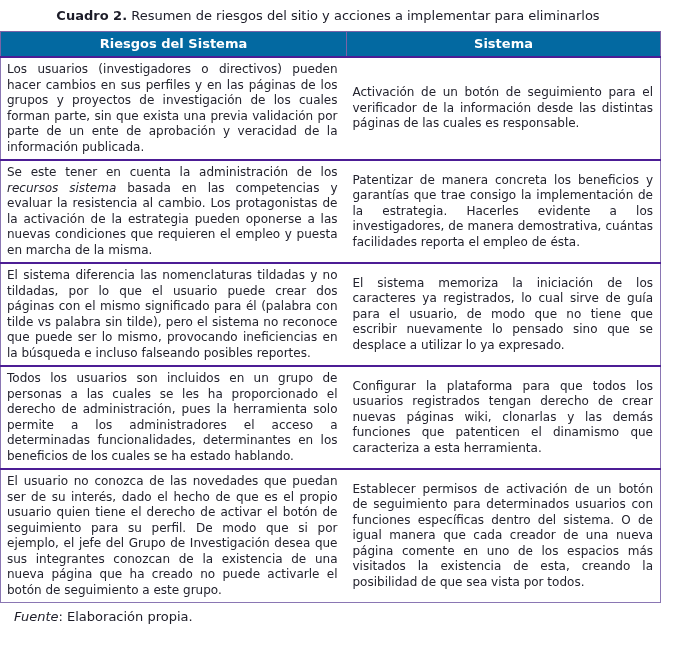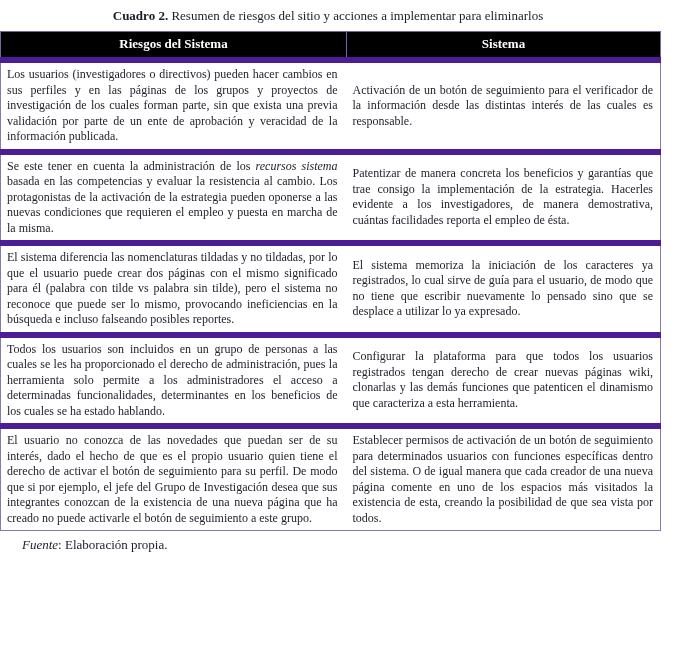--- a/index.html
+++ b/index.html
@@ -11,73 +11,71 @@
     width: 676px;
     height: 653px;
     font-family: "DejaVu Sans", sans-serif;
     color: #23232e;
     overflow: hidden;
   }
   .page {
     width: 656px;
     box-sizing: border-box;
     padding-top: 7px;
-    font-family: Liberation Serif, serif;
   }
   .caption {
     text-align: center;
     font-size: 13px;
     line-height: 17px;
     margin-bottom: 7px;
     color: #1c1c28;
   }
   .caption .bold { font-weight: bold; }
   table.risks {
     width: 660px;
     margin: 0 auto;
     border-collapse: collapse;
     table-layout: fixed;
   }
   table.risks th {
-    background: #000000;
+    background: #0369a1;
     border: 1px solid #7b62a6;
     color: #ffffff;
     font-weight: bold;
     font-size: 13px;
     padding: 4px 2px 5px 2px;
     text-align: center;
   }
   table.risks col.c-left  { width: 346px; }
   table.risks col.c-right { width: 314px; }
   table.risks td {
     font-size: 12px;
     line-height: 15.5px;
     text-align: justify;
     vertical-align: middle;
-    border-top: 6px solid #4c1d95;
+    border-top: 2px solid #4c1d95;
     border-bottom: 1px solid #8a76b3;
     padding: 4px 0;
   }
   table.risks td.cell-left {
     border-left: 1px solid #8a76b3;
     padding-left: 6px;
     padding-right: 9px;
   }
   table.risks td.cell-right {
     border-right: 1px solid #8a76b3;
     padding-left: 6px;
     padding-right: 7px;
   }
   .italic { font-style: italic; }
   .source {
     font-size: 13px;
     line-height: 16px;
     padding: 6px 0 0 14px;
     color: #1c1c28;
-    margin-left: 8px;
   }
 </style>
 </head>
 <body>
 
 <div class="page">
 
   <div class="caption">
     <span class="bold">Cuadro 2.</span><span> Resumen de riesgos del sitio y acciones a implementar para eliminarlos</span>
   </div>
@@ -89,21 +87,21 @@
     </colgroup>
     <thead>
       <tr>
         <th>Riesgos del Sistema</th>
         <th>Sistema</th>
       </tr>
     </thead>
     <tbody>
       <tr>
         <td class="cell-left">Los usuarios (investigadores o directivos) pueden hacer cambios en sus perfiles y en las páginas de los grupos y proyectos de investigación de los cuales forman parte, sin que exista una previa validación por parte de un ente de aprobación y veracidad de la información publicada.</td>
-        <td class="cell-right">Activación de un botón de seguimiento para el verificador de la información desde las distintas interés de las cuales es responsable.</td>
+        <td class="cell-right">Activación de un botón de seguimiento para el verificador de la información desde las distintas páginas de las cuales es responsable.</td>
       </tr>
       <tr>
         <td class="cell-left"><span>Se este tener en cuenta la administración de los </span><span class="italic">recursos sistema</span><span> basada en las competencias y evaluar la resistencia al cambio. Los protagonistas de la activación de la estrategia pueden oponerse a las nuevas condiciones que requieren el empleo y puesta en marcha de la misma.</span></td>
         <td class="cell-right">Patentizar de manera concreta los beneficios y garantías que trae consigo la implementación de la estrategia. Hacerles evidente a los investigadores, de manera demostrativa, cuántas facilidades reporta el empleo de ésta.</td>
       </tr>
       <tr>
         <td class="cell-left">El sistema diferencia las nomenclaturas tildadas y no tildadas, por lo que el usuario puede crear dos páginas con el mismo significado para él (palabra con tilde vs palabra sin tilde), pero el sistema no reconoce que puede ser lo mismo, provocando ineficiencias en la búsqueda e incluso falseando posibles reportes.</td>
         <td class="cell-right">El sistema memoriza la iniciación de los caracteres ya registrados, lo cual sirve de guía para el usuario, de modo que no tiene que escribir nuevamente lo pensado sino que se desplace a utilizar lo ya expresado.</td>
       </tr>
       <tr>

